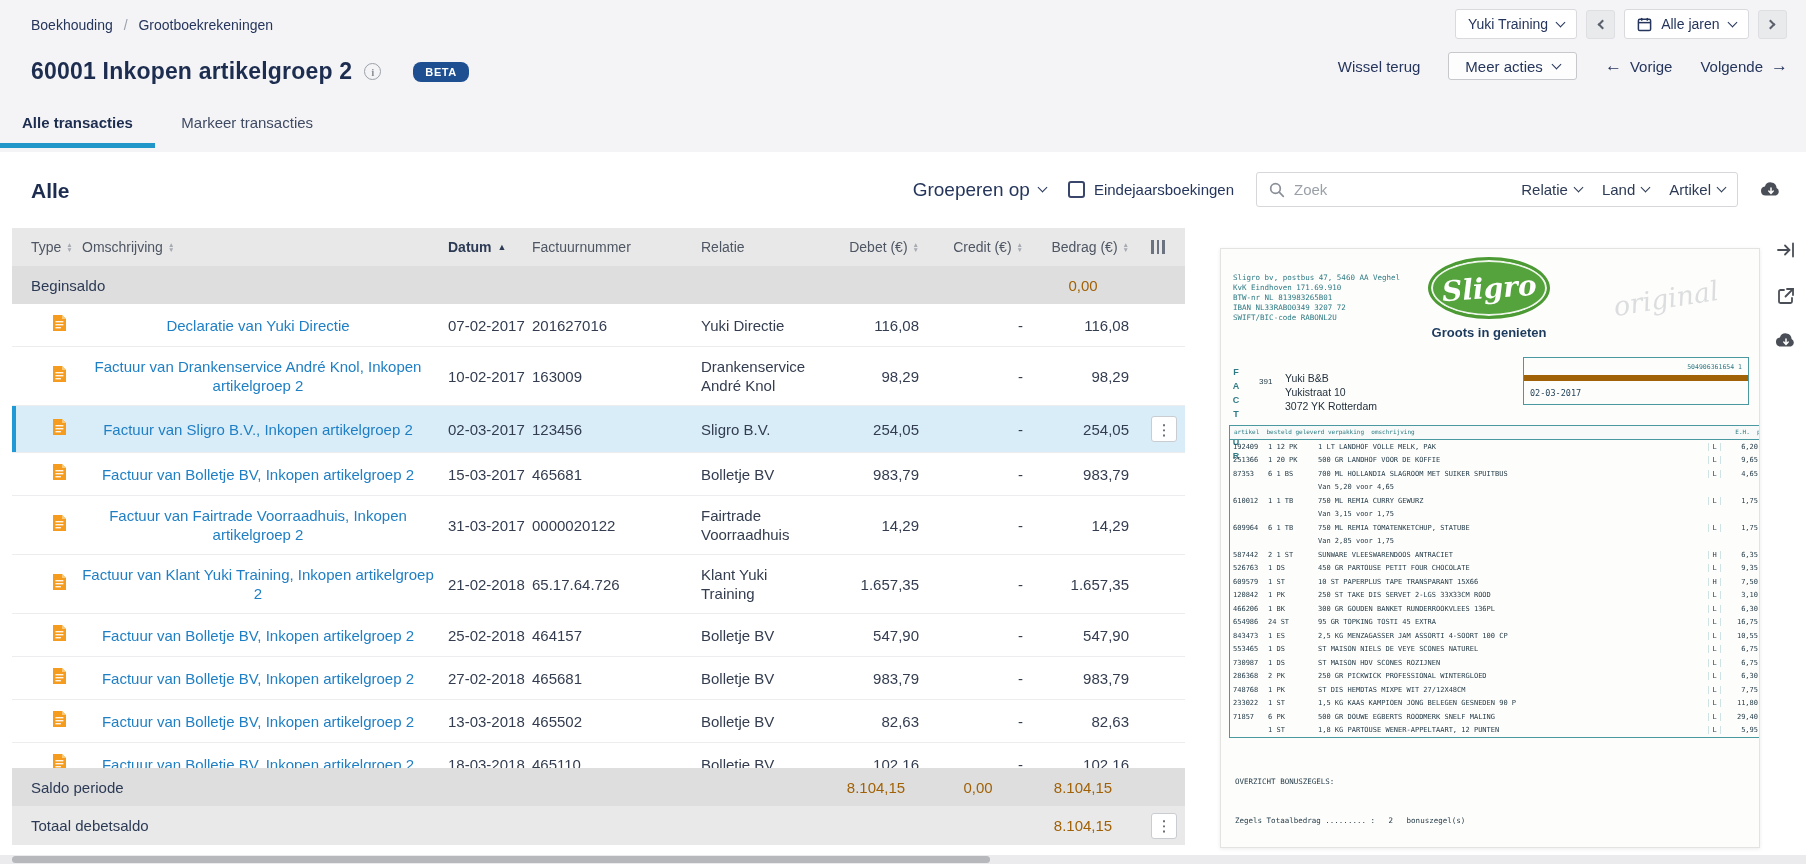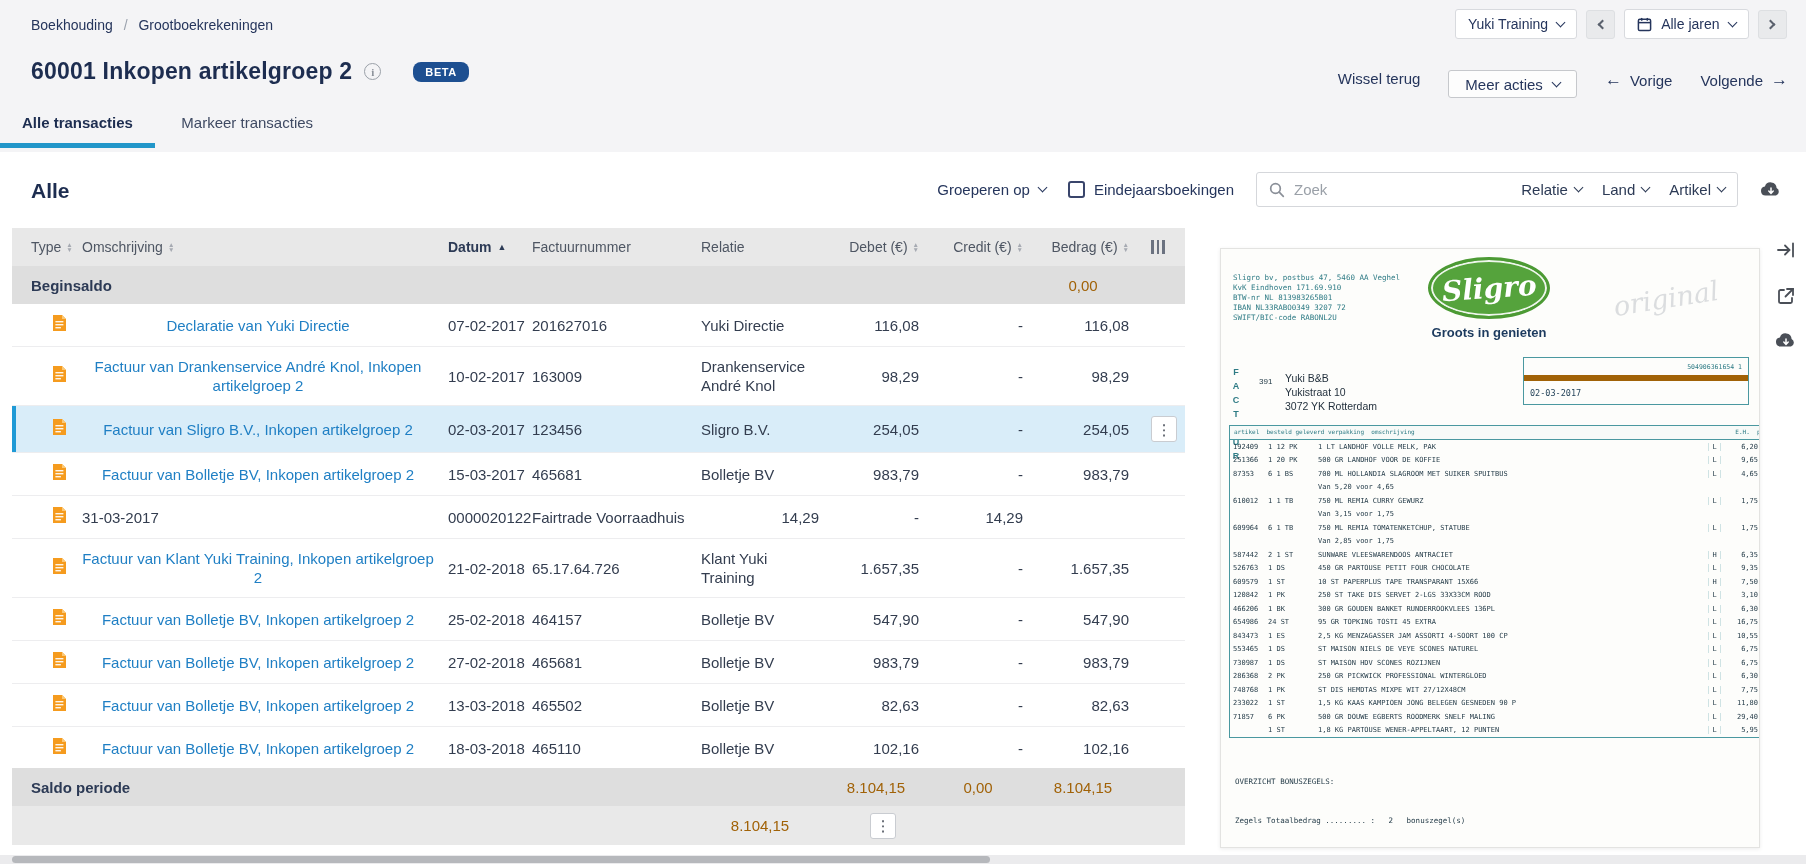--- a/index.html
+++ b/index.html
@@ -19,40 +19,40 @@
   .chev-l { width:7px; height:7px; border-left:2px solid currentColor; border-bottom:2px solid currentColor; transform:rotate(45deg); display:inline-block; margin-left:3px; }
   .chev-r { width:7px; height:7px; border-right:2px solid currentColor; border-top:2px solid currentColor; transform:rotate(45deg); display:inline-block; margin-right:3px; }
   .cal-ic { width:15px; height:15px; display:inline-block; }
 
   
   .row-title { position:absolute; top:48px; left:0; right:0; height:52px; }
   .title-left { position:absolute; left:31px; top:10px; display:flex; align-items:center; gap:12px; }
   h1.page-title { font-size:23px; font-weight:700; color:#1d2d50; letter-spacing:0.2px; }
   .info-ic { width:17px; height:17px; border:1.5px solid #9aa0a8; border-radius:50%; color:#8b919a; font-size:11px; font-weight:700; display:inline-flex; align-items:center; justify-content:center; font-family:"Liberation Serif",serif; cursor:pointer; }
   .beta { background:#1d4f91; color:#fff; font-size:11px; font-weight:700; letter-spacing:0.6px; border-radius:8px; padding:4px 12px;margin-left:20px; }
-  .title-actions { position:absolute; right:18px; top:22px; height:36px; display:flex; align-items:flex-start; gap:28px;margin-left:20px; }
+  .title-actions { position:absolute; right:18px; top:0; height:36px; display:flex; align-items:center; gap:28px;margin-left:20px; }
   .link-plain { font-size:15px; color:#25355c; cursor:pointer; text-decoration:none; }
   .btn-outline { display:inline-flex; align-items:center; gap:10px; background:#fdfdfd; border:1px solid #c6c8cc; border-radius:3px; height:28px; padding:0 16px; font-size:15px; color:#25355c; cursor:pointer; font-family:inherit; }
   .nav-link { display:inline-flex; align-items:center; gap:8px; font-size:15px; color:#25355c; cursor:pointer; text-decoration:none; }
   .nav-link .arr { font-size:17px; }
 
   
   .row-tabs { position:absolute; top:100px; left:0; right:0; height:52px; }
   .tab { position:relative; display:inline-block; padding:14px 22px 17px; font-size:15px; color:#3f4a63; font-weight:500; cursor:pointer; }
   .tab.active { color:#1d2d50; font-weight:700; }
   .tab.active::after { content:""; position:absolute; left:0; right:0; bottom:0; height:5px; background:#2196c9; }
 
   
   .content { position:absolute; top:152px; left:0; width:1806px; height:715px; background:#fff; }
 
   
   .filter-row { position:absolute; top:0; left:0; right:0; height:76px; }
   .filter-title { position:absolute; left:31px; top:27px; font-size:21px; font-weight:700; color:#1d2d50; }
   .filter-controls { position:absolute; right:24px; top:20px; display:flex; align-items:center; gap:22px; }
-  .dd-plain { display:inline-flex; align-items:center; gap:9px; font-size:15px; color:#25355c; cursor:pointer; }
+  .dd-plain { display:inline-flex; align-items:center; gap:9px; font-size:19px; color:#25355c; cursor:pointer; }
   .chk-wrap { display:inline-flex; align-items:center; gap:9px; font-size:15px; color:#25355c; cursor:pointer; }
   .chk { width:17px; height:17px; border:2px solid #39456b; border-radius:3px; background:#fff; display:inline-block; }
   .searchbox { display:flex; align-items:center; width:482px; height:35px; border:1px solid #d5d7db; border-radius:3px; background:#fff; padding:0 12px; }
   .searchbox input { border:none; outline:none; flex:1; font-size:15px; font-family:inherit; color:#25355c; min-width:40px; }
   .searchbox input::placeholder { color:#9aa0a8; }
   .dd-mini { display:inline-flex; align-items:center; gap:7px; font-size:15px; color:#2c3a55; cursor:pointer; margin-left:20px; white-space:nowrap; }
   .icon-btn { background:none; border:none; cursor:pointer; color:#4a4f57; display:inline-flex; padding:0; }
 
   
   .table { position:absolute; left:12px; top:76px; width:1173px; }
@@ -60,21 +60,21 @@
   .thead { background:#e8e8e8; height:38px; font-size:14px; color:#4e5663; }
   .thead .hc { display:flex; align-items:center; white-space:nowrap; }
   .thead .num { justify-content:flex-end; padding-right:14px; }
   .hc-datum { font-weight:700; color:#2c3a55; }
   .sort { display:inline-flex; flex-direction:column; margin-left:5px; font-size:6.5px; line-height:5.5px; color:#a6aab2; }
   .sort-asc { margin-left:6px; font-size:9px; color:#2c3a55; }
   .colbars { display:inline-flex; gap:3px; cursor:pointer; margin-left:8px; }
   .colbars i { width:2.5px; height:14px; background:#6b7280; display:inline-block; }
 
   .srow { height:38px; font-size:15px; }
-  .srow .lbl { grid-column:1/4; padding-left:19px; font-weight:700; color:#2c3a55; }
+  .srow .lbl { grid-column:1/4; padding-left:19px; font-weight:400; color:#2c3a55; }
   .srow .amt { text-align:center; padding-right:14px; font-weight:400; color:#a16207; }
   .bg-begin { background:#dedede; }
   .bg-saldo { background:#dedede; }
   .bg-total { background:#e9e9e9; height:39px; }
 
   .rows-viewport { height:464px; overflow:hidden; background:#fff; }
   .trow { border-bottom:1px solid #ededef; background:#fff; position:relative; padding:10px 0; min-height:38px; cursor:default; }
   .trow.row-selected { background:#d9edf9; }
   .trow.row-selected::before { content:""; position:absolute; left:0; top:0; bottom:0; width:4px; background:#1f9ad6; }
   .c-desc { color:#1f7fc4; text-decoration:none; font-size:15px; line-height:19px; padding-right:14px; cursor:pointer;text-align:center; }
@@ -384,20 +384,21 @@
             <span></span>
             <span>
               <svg class="doc-ic" viewBox="0 0 15 18">
                 <path d="M1 1h9l4 4v12H1z" fill="#f59b1e"></path>
                 <path d="M10 1l4 4h-4z" fill="#fbc977"></path>
                 <rect x="3.4" y="7" width="8" height="1.4" fill="#fff" opacity="0.9"></rect>
                 <rect x="3.4" y="10" width="8" height="1.4" fill="#fff" opacity="0.9"></rect>
                 <rect x="3.4" y="13" width="5.5" height="1.4" fill="#fff" opacity="0.9"></rect>
               </svg>
             </span>
+            <a class="c-desc">Factuur van Fairtrade Voorraadhuis, Inkopen artikelgroep 2</a>
             <span class="c-plain">31-03-2017</span>
             <span class="c-plain">0000020122</span>
             <span class="c-plain c-rel">Fairtrade Voorraadhuis</span>
             <span class="c-num">14,29</span>
             <span class="c-num">-</span>
             <span class="c-num">14,29</span>
             <span style="display:flex;justify-content:center;"></span>
           </div>
 
           <div class="tgrid trow">
@@ -512,20 +513,21 @@
         <div></div>
           <div></div>
           <div></div>
         <div class="amt">8.104,15</div>
         <div class="amt">0,00</div>
         <div class="amt">8.104,15</div>
         <div></div>
       </div>
 
       <div class="tgrid srow bg-total">
+        <div class="lbl">Totaal debetsaldo</div>
         <div></div>
           <div></div>
           <div></div>
           <div></div>
           <div></div>
         <div class="amt">8.104,15</div>
         <div style="display:flex;justify-content:center;">
             <button class="kebab">⋮</button>
           </div>
       </div>

